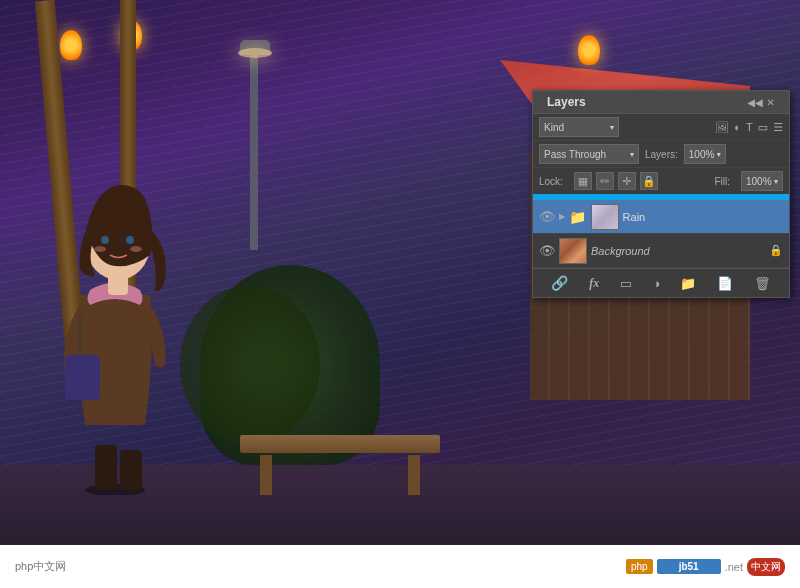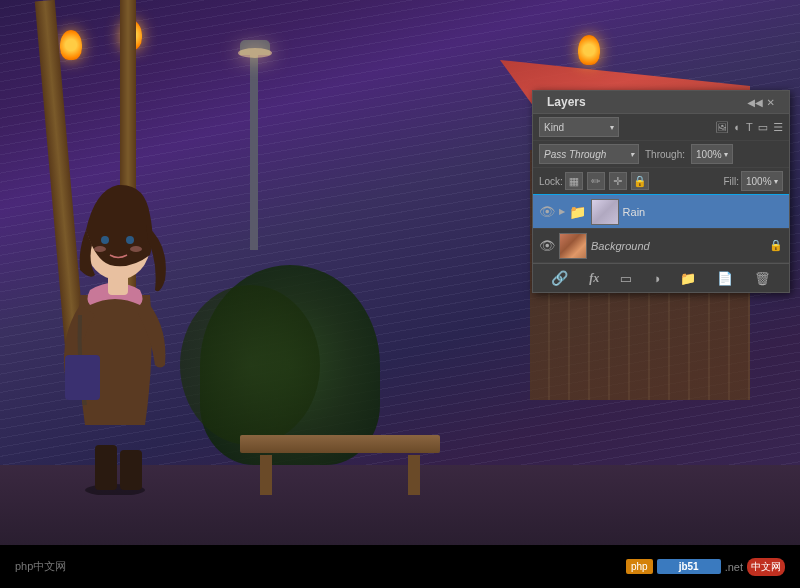--- a/index.html
+++ b/index.html
@@ -288,21 +288,20 @@
       width: 100px;
       background: #555;
       border: 1px solid #666;
       color: #ccc;
       font-size: 10px;
       padding: 1px 4px;
       height: 20px;
       display: flex;
       align-items: center;
       justify-content: space-between;
-      font-style: italic;
     }
     .opacity-label {
       color: #aaa;
       font-size: 10px;
     }
     .opacity-value {
       background: #555;
       border: 1px solid #666;
       color: #ccc;
       font-size: 10px;
@@ -312,22 +311,22 @@
       display: flex;
       align-items: center;
       justify-content: space-between;
     }
 
     
     .lock-row {
       display: flex;
       align-items: center;
       padding: 3px 6px;
-      gap: 2px;
-      border-bottom: 1px solid #0ea5e9;
+      gap: 11px;
+      border-bottom: 6px solid #0ea5e9;
       justify-content: space-between;
     }
     .lock-label {
       color: #aaa;
       font-size: 10px;
     }
     .lock-icons {
       display: flex;
       gap: 4px;
       align-items: center;
@@ -442,21 +441,21 @@
     
     .chevron { font-size: 8px; }
 
     
     #bottom-bar {
       position: absolute;
       bottom: 0;
       left: 0;
       width: 800px;
       height: 43px;
-      background: #000000;
+      background: #ffffff;
       display: flex;
       align-items: center;
       justify-content: space-between;
       padding: 0 15px;
     }
 
     .site-label {
       color: #777;
       font-size: 11px;
     }
@@ -604,21 +603,21 @@
       <span class="panel-row-icon">▭</span>
       <span class="panel-row-icon">☰</span>
     </div>
   </div>
 
   <div class="passthrough-row">
     <div class="passthrough-dropdown">
       <span>Pass Through</span>
       <span class="chevron">▾</span>
     </div>
-    <span class="opacity-label">Through:</span>
+    <span class="opacity-label">Layers:</span>
     <div class="opacity-value">
       <span>100%</span>
       <span class="chevron">▾</span>
     </div>
   </div>
 
   <div class="lock-row">
     <span class="lock-label">Lock:</span>
     <div class="lock-icons">
       <div class="lock-icon-btn">▦</div>

